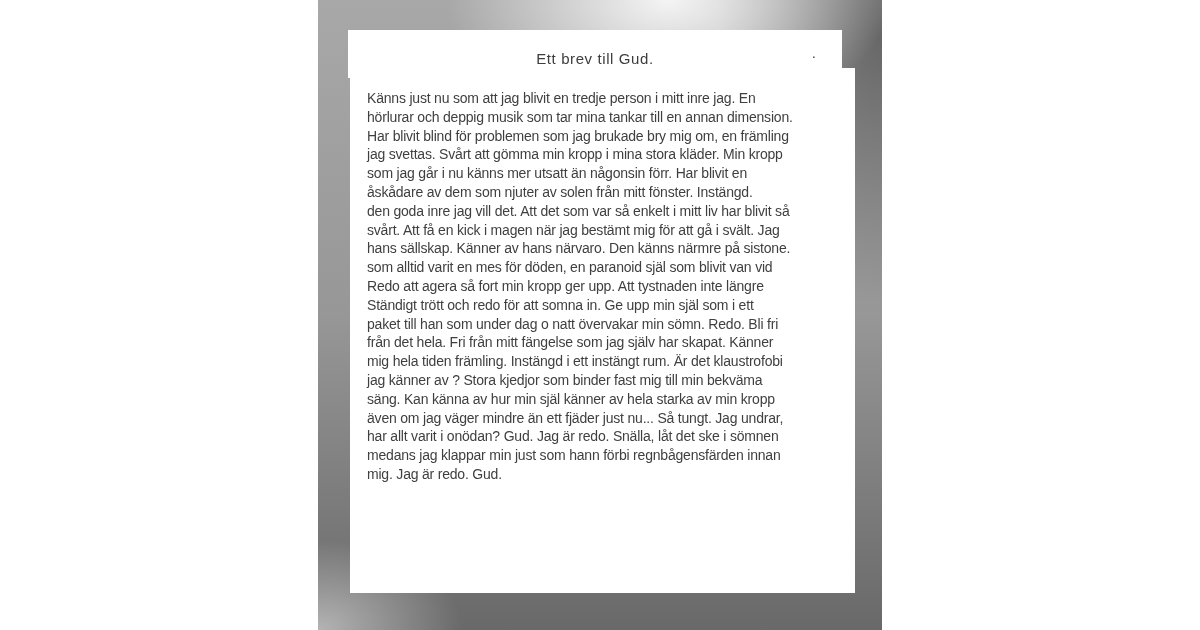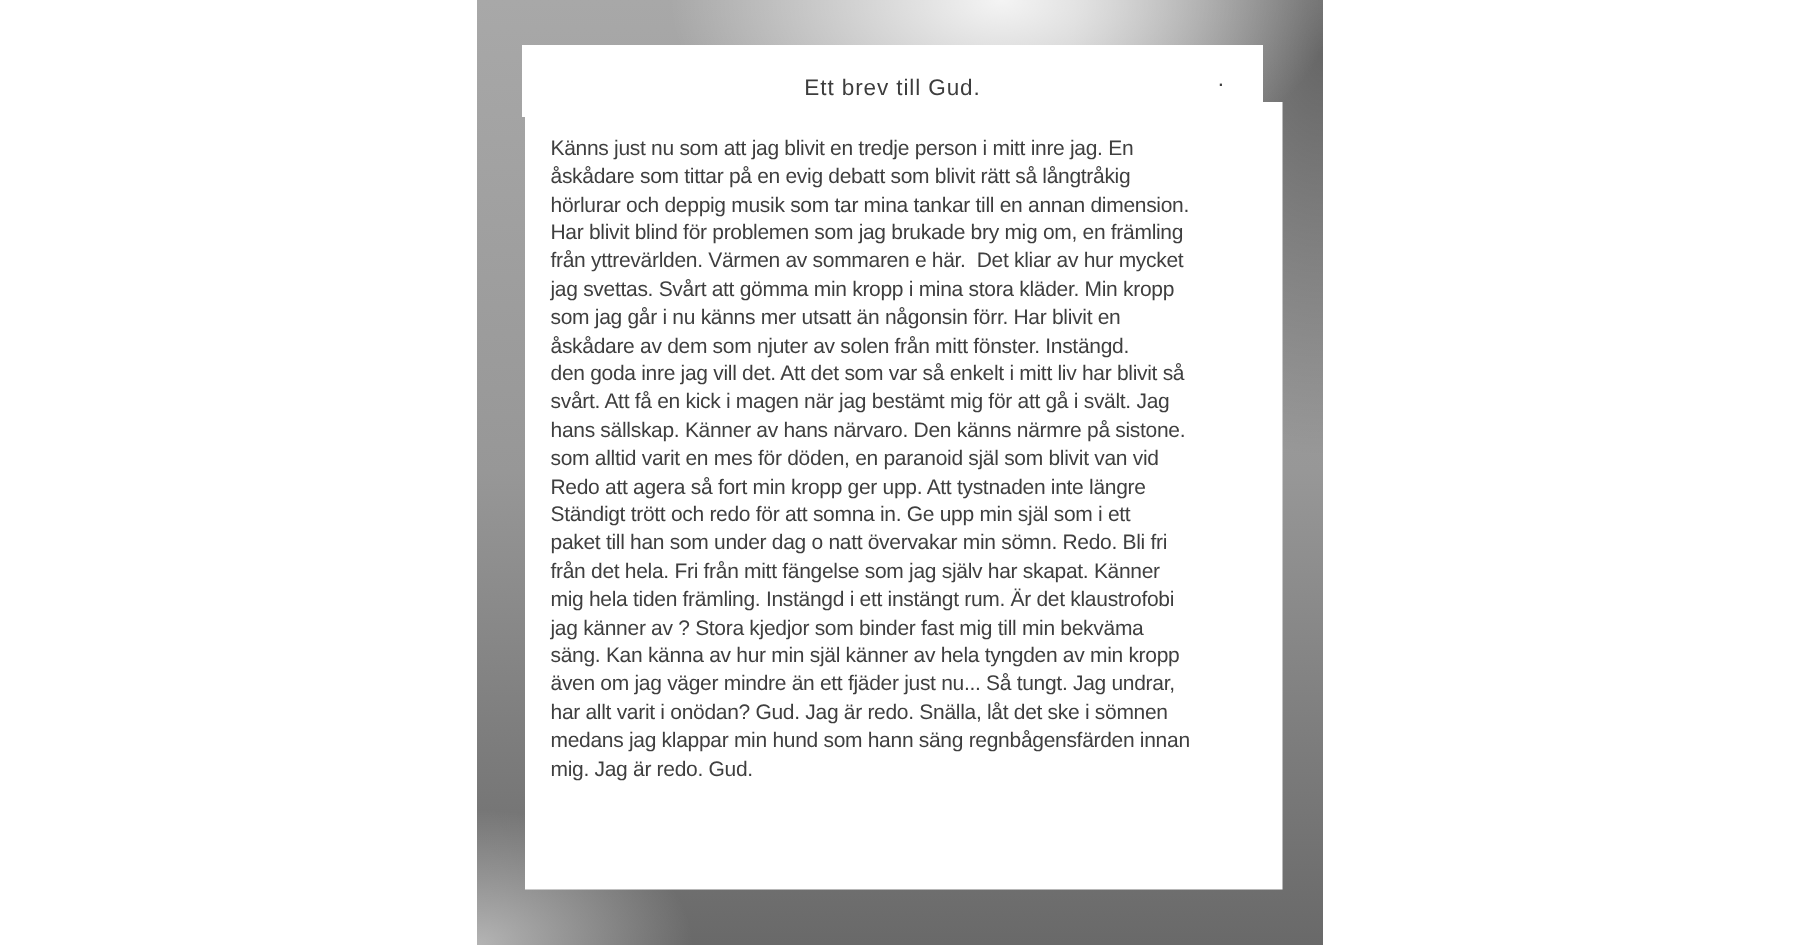--- a/index.html
+++ b/index.html
@@ -72,38 +72,36 @@
 
 <div class="page">
   <div class="backdrop">
     <div class="paper paper-top">
       <div class="title">Ett brev till Gud.</div>
       <div class="stray-dot">.</div>
     </div>
     <div class="paper paper-main">
       <div class="body-text">
         <div class="line">Känns just nu som att jag blivit en tredje person i mitt inre jag. En</div>
-        <div class="line">åskådare som tittar på en evig debatt som blivit rätt så långtråkig</div>
         <div class="line">hörlurar och deppig musik som tar mina tankar till en annan dimension.</div>
         <div class="line">Har blivit blind för problemen som jag brukade bry mig om, en främling</div>
-        <div class="line">från yttrevärlden. Värmen av sommaren e här.  Det kliar av hur mycket</div>
         <div class="line">jag svettas. Svårt att gömma min kropp i mina stora kläder. Min kropp</div>
         <div class="line">som jag går i nu känns mer utsatt än någonsin förr. Har blivit en</div>
         <div class="line">åskådare av dem som njuter av solen från mitt fönster. Instängd.</div>
         <div class="line">den goda inre jag vill det. Att det som var så enkelt i mitt liv har blivit så</div>
         <div class="line">svårt. Att få en kick i magen när jag bestämt mig för att gå i svält. Jag</div>
         <div class="line">hans sällskap. Känner av hans närvaro. Den känns närmre på sistone.</div>
         <div class="line">som alltid varit en mes för döden, en paranoid själ som blivit van vid</div>
         <div class="line">Redo att agera så fort min kropp ger upp. Att tystnaden inte längre</div>
         <div class="line">Ständigt trött och redo för att somna in. Ge upp min själ som i ett</div>
         <div class="line">paket till han som under dag o natt övervakar min sömn. Redo. Bli fri</div>
         <div class="line">från det hela. Fri från mitt fängelse som jag själv har skapat. Känner</div>
         <div class="line">mig hela tiden främling. Instängd i ett instängt rum. Är det klaustrofobi</div>
         <div class="line">jag känner av ? Stora kjedjor som binder fast mig till min bekväma</div>
-        <div class="line">säng. Kan känna av hur min själ känner av hela tyngden av min kropp</div>
+        <div class="line">säng. Kan känna av hur min själ känner av hela starka av min kropp</div>
         <div class="line">även om jag väger mindre än ett fjäder just nu... Så tungt. Jag undrar,</div>
         <div class="line">har allt varit i onödan? Gud. Jag är redo. Snälla, låt det ske i sömnen</div>
-        <div class="line">medans jag klappar min hund som hann säng regnbågensfärden innan</div>
+        <div class="line">medans jag klappar min just som hann förbi regnbågensfärden innan</div>
         <div class="line">mig. Jag är redo. Gud.</div>
       </div>
     </div>
   </div>
 </div>
 
 </body></html>

